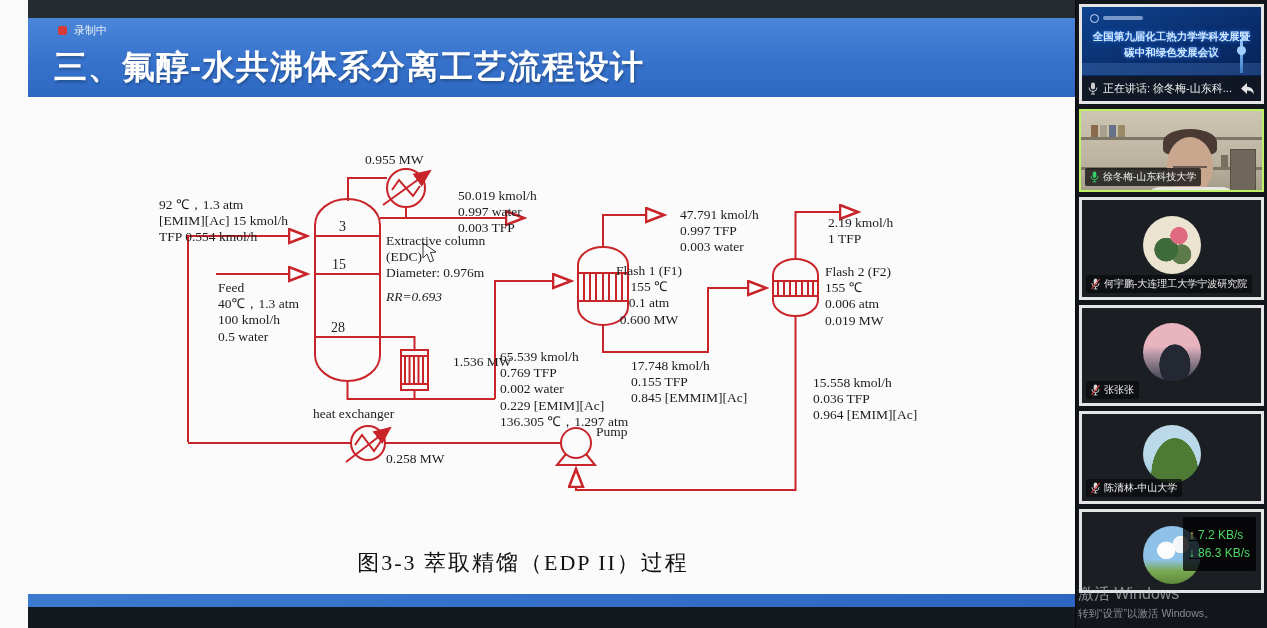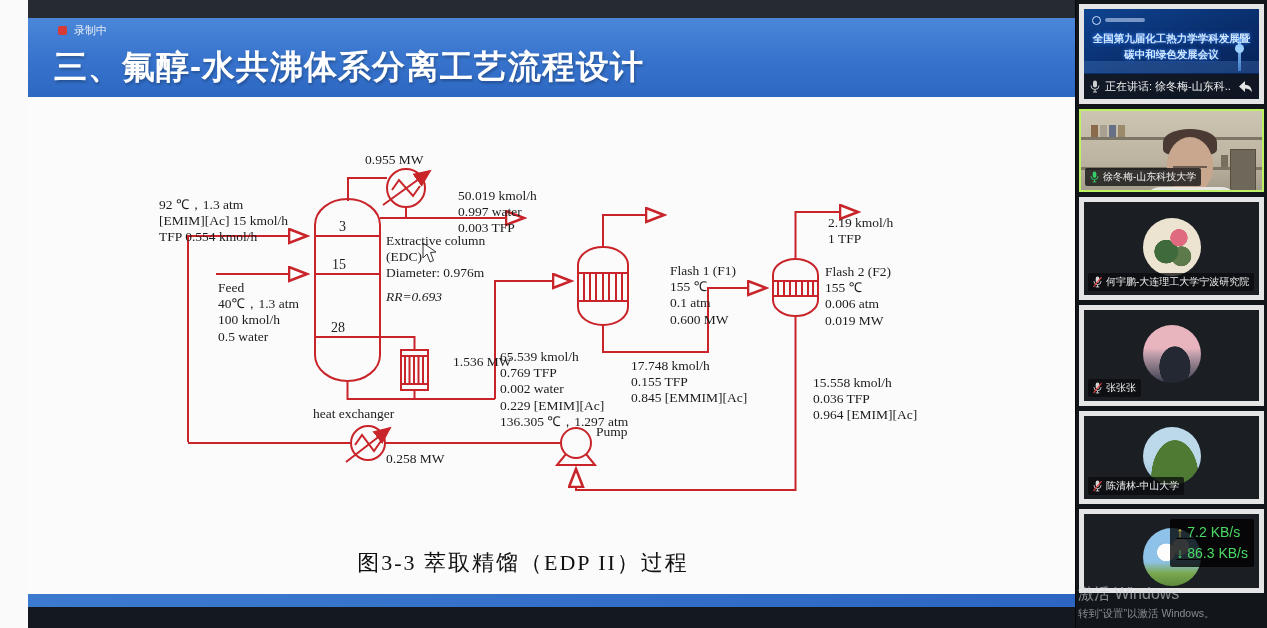--- a/index.html
+++ b/index.html
@@ -16,21 +16,21 @@
   .footerbar{height:13px;background:linear-gradient(90deg,#3c7ad0,#2c66c2);flex:none;}
   .botstrip{flex:1;background:#141920;}
   
   .dlbl{position:absolute;font:13.5px/1.2 "Liberation Serif",serif;color:#1c1c1c;white-space:pre-line;}
   .stg{position:absolute;font:14px "Liberation Serif",serif;color:#1c1c1c;}
   .italic{font-style:italic;}
   .caption{position:absolute;top:451px;left:0;width:990px;text-align:center;font:22px "Liberation Serif",serif;color:#111;letter-spacing:2px;}
   svg.flow{position:absolute;left:0;top:0;}
   
   #sidebar{width:192px;background:#12161b;position:relative;border-left:1px solid #05070a;padding-top:4px;}
-  .thumb{position:relative;margin:0 3px 5px 3px;border:5px solid #e5e5e5;background:#1b1f24;overflow:hidden;}
+  .thumb{position:relative;margin:0 3px 5px 3px;border:3px solid #e5e5e5;background:#1b1f24;overflow:hidden;}
   .tag{position:absolute;left:4px;bottom:4px;display:flex;align-items:center;gap:4px;background:rgba(8,10,12,.74);color:#efefef;font-size:10px;padding:2px 5px;border-radius:2px;white-space:nowrap;max-width:176px;overflow:hidden;}
   
   .banner-bg{position:absolute;inset:0;background:linear-gradient(160deg,#0e4390 0%,#0a2f6e 45%,#051d4e 100%);}
   .banner-title{position:absolute;top:22px;left:0;right:0;text-align:center;color:#cfe8ff;font-size:10.5px;font-weight:bold;line-height:1.5;text-shadow:0 0 4px #2a7bff;}
   .logo{position:absolute;top:6px;left:8px;width:60px;height:10px;}
   .logo .lc{position:absolute;left:0;top:1px;width:9px;height:9px;border:1px solid #cfe0ff;border-radius:50%;}
   .logo .lt{position:absolute;left:13px;top:3px;width:40px;height:4px;background:rgba(210,225,255,.55);border-radius:2px;}
   .skyline{position:absolute;bottom:26px;left:0;right:0;height:30px;opacity:.8;
     background:
       linear-gradient(transparent 60%, rgba(120,180,255,.25) 60%),
@@ -59,21 +59,21 @@
   .av-dusk{background:
       radial-gradient(ellipse at 55% 72%, #232833 0 34%, transparent 35%),
       linear-gradient(#e8b4be 0 40%, #b295a2 55%, #3a3f50 100%);}
   .av-mtn{background:
       radial-gradient(ellipse at 55% 88%, #4e7a34 0 52%, transparent 53%),
       linear-gradient(#bcd9ea 0 55%, #9dc3da 100%);}
   .av-sky{background:
       radial-gradient(ellipse at 40% 42%, #fdfdfd 0 18%, transparent 19%),
       radial-gradient(ellipse at 65% 32%, #f2f6f8 0 15%, transparent 16%),
       linear-gradient(#8ec2e8 0 58%, #79a84f 78%, #5d8a3c 100%);}
-  .netbox{position:absolute;right:5px;top:5px;background:rgba(0,0,0,.78);padding:3px 6px;border-radius:2px;font-size:14px;line-height:1.5;white-space:nowrap;text-decoration:underline;}
+  .netbox{position:absolute;right:5px;top:5px;background:rgba(0,0,0,.78);padding:9px 6px;border-radius:2px;font-size:12px;line-height:1.5;white-space:nowrap;text-decoration:underline;}
   .net-up-arrow{color:#e0c83c;} .net-dn-arrow{color:#4ad964;}
   .net-val{color:#4ad964;}
   .watermark{position:absolute;left:2px;top:584px;z-index:6;color:rgba(205,210,215,.62);pointer-events:none;}
   .wm1{font-size:16px;} .wm2{font-size:10.5px;margin-top:2px;white-space:nowrap;}
 </style>
 </head>
 <body>
 
 <div id="app">
 
@@ -169,24 +169,27 @@
       <div class="dlbl italic" style="left:358px;top:192px;">RR=0.693</div>
       <div class="dlbl" style="left:430px;top:83px;margin-top:8px;">50.019 kmol/h
 0.997 water
 0.003 TFP</div>
       <div class="dlbl" style="left:425px;top:257px;">1.536 MW</div>
       <div class="dlbl" style="left:472px;top:252px;">65.539 kmol/h
 0.769 TFP
 0.002 water
 0.229 [EMIM][Ac]
 136.305 ℃，1.297 atm</div>
-      <div class="dlbl" style="left:642px;top:166px;">Flash 1 (F1)
+      <div class="dlbl" style="left:588px;top:166px;text-align:center;">Flash 1 (F1)
 155 ℃
 0.1 atm
 0.600 MW</div>
+      <div class="dlbl" style="left:652px;top:110px;">47.791 kmol/h
+0.997 TFP
+0.003 water</div>
       <div class="dlbl" style="left:603px;top:261px;">17.748 kmol/h
 0.155 TFP
 0.845 [EMMIM][Ac]</div>
       <div class="dlbl" style="left:797px;top:167px;">Flash 2 (F2)
 155 ℃
 0.006 atm
 0.019 MW</div>
       <div class="dlbl" style="left:800px;top:118px;">2.19 kmol/h
 1 TFP</div>
       <div class="dlbl" style="left:785px;top:278px;">15.558 kmol/h

